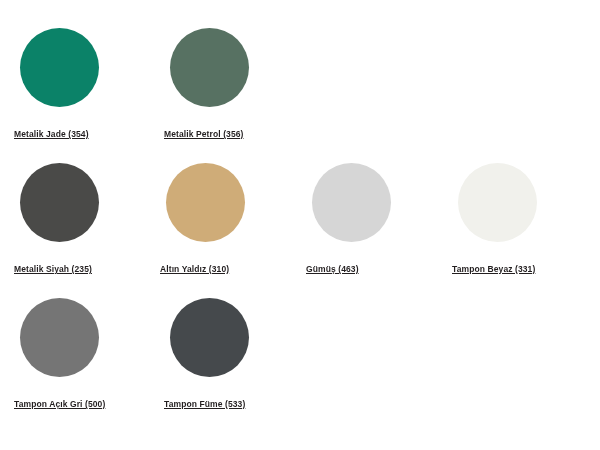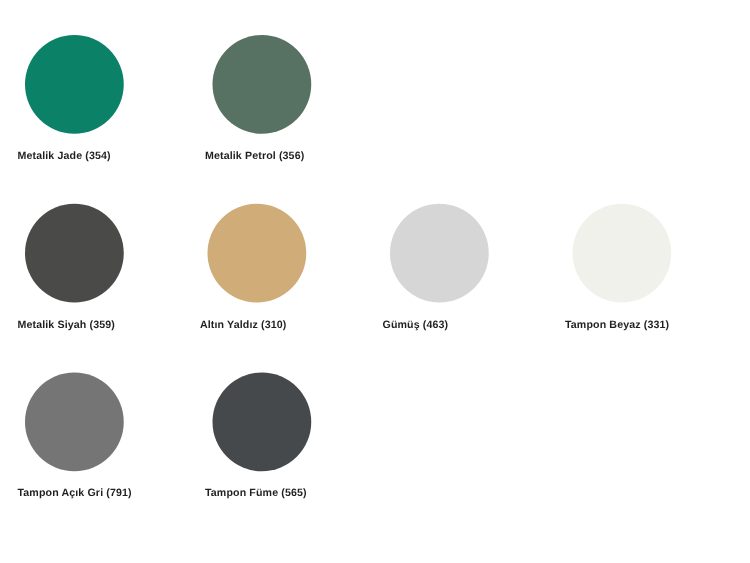--- a/index.html
+++ b/index.html
@@ -37,27 +37,28 @@
     padding-left: 6px;
   }
   .swatch-disc {
     width: 79px;
     height: 79px;
     border-radius: 50%;
     margin-left: 6px;
     flex: 0 0 auto;
   }
   .swatch-label {
-    margin-top: 13px;
+    margin-top: 23px;
     font-size: 8.5px;
     font-weight: bold;
     color: #231f20;
     letter-spacing: 0.1px;
     white-space: nowrap;
     line-height: 1.1;
+    text-decoration: underline;
   }
 </style>
 </head>
 <body style="background-color: rgb(255, 255, 255);">
 
 <div id="palette-board">
 
   <div class="swatch-row">
     <div class="swatch-cell">
       <div class="swatch-disc" style="background-color: rgb(11, 130, 104);"></div>
@@ -65,40 +66,40 @@
     </div>
     <div class="swatch-cell">
       <div class="swatch-disc" style="background-color: rgb(87, 113, 98);"></div>
       <div class="swatch-label" style="color: rgb(35, 31, 32);">Metalik Petrol (356)</div>
     </div>
   </div>
 
   <div class="swatch-row">
     <div class="swatch-cell">
       <div class="swatch-disc" style="background-color: rgb(74, 74, 72);"></div>
-      <div class="swatch-label" style="color: rgb(35, 31, 32);">Metalik Siyah (359)</div>
+      <div class="swatch-label" style="color: rgb(35, 31, 32);">Metalik Siyah (235)</div>
     </div>
     <div class="swatch-cell">
       <div class="swatch-disc" style="background-color: rgb(207, 172, 120);"></div>
       <div class="swatch-label" style="color: rgb(35, 31, 32);">Altın Yaldız (310)</div>
     </div>
     <div class="swatch-cell">
       <div class="swatch-disc" style="background-color: rgb(214, 214, 214);"></div>
       <div class="swatch-label" style="color: rgb(35, 31, 32);">Gümüş (463)</div>
     </div>
     <div class="swatch-cell">
       <div class="swatch-disc" style="background-color: rgb(241, 241, 236);"></div>
       <div class="swatch-label" style="color: rgb(35, 31, 32);">Tampon Beyaz (331)</div>
     </div>
   </div>
 
   <div class="swatch-row">
     <div class="swatch-cell">
       <div class="swatch-disc" style="background-color: rgb(117, 117, 117);"></div>
-      <div class="swatch-label" style="color: rgb(35, 31, 32);">Tampon Açık Gri (791)</div>
+      <div class="swatch-label" style="color: rgb(35, 31, 32);">Tampon Açık Gri (500)</div>
     </div>
     <div class="swatch-cell">
       <div class="swatch-disc" style="background-color: rgb(69, 73, 76);"></div>
-      <div class="swatch-label" style="color: rgb(35, 31, 32);">Tampon Füme (565)</div>
+      <div class="swatch-label" style="color: rgb(35, 31, 32);">Tampon Füme (533)</div>
     </div>
   </div>
 
 </div>
 
 </body></html>

